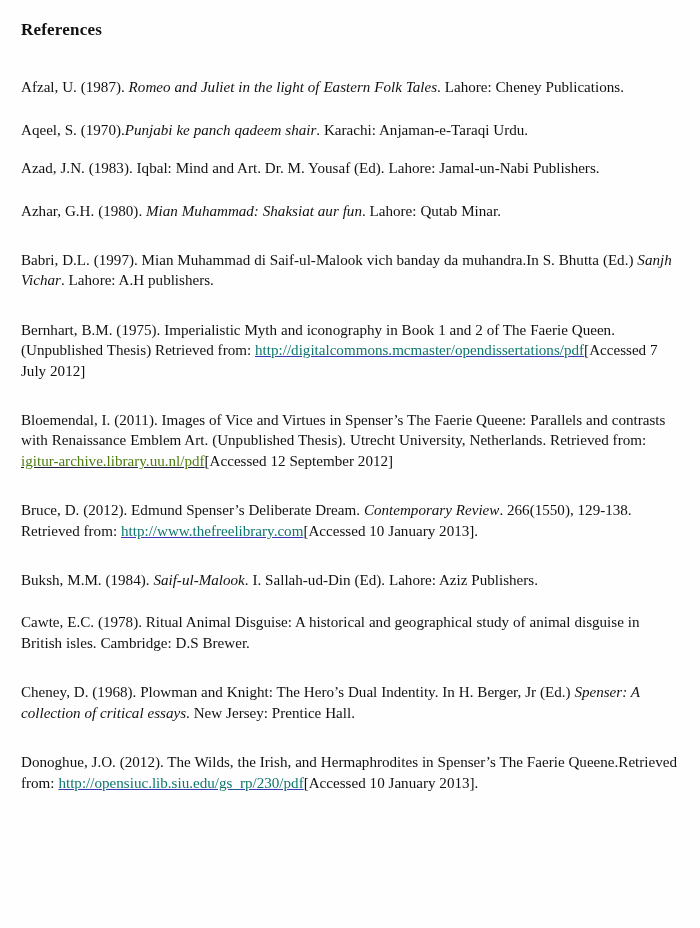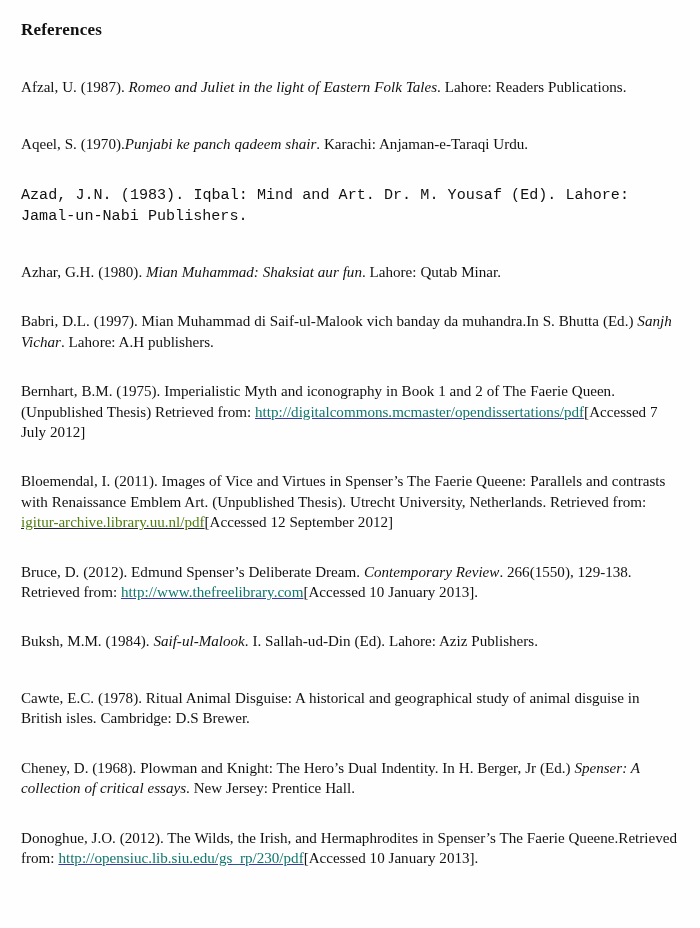--- a/index.html
+++ b/index.html
@@ -49,33 +49,33 @@
     color: #0f766e;
     text-decoration: underline;
     text-decoration-color: #3a35b0;
   }
   .ref .lnk-dark {
     color: #4d7c0f;
     text-decoration: underline;
     text-decoration-color: #1d1d3d;
   }
   .g-md  { margin-top: 29px; }
-  .g-lg  { margin-top: 36px; }
-  .g-xl  { margin-top: 31px; font-family: Liberation Mono, monospace; }
+  .g-lg  { margin-top: 22px; }
+  .g-xl  { margin-top: 18px; }
   .first { margin-top: 37px; }
 </style>
 </head>
 <body>
 
 <div class="page">
 
   <h1 class="page-title">References</h1>
 
   <div class="ref-list">
-      <p class="ref first"><span>Afzal, U. (1987). </span><span class="it">Romeo and Juliet in the light of Eastern Folk Tales</span><span>. Lahore: Readers Publications.</span></p>
+      <p class="ref first"><span>Afzal, U. (1987). </span><span class="it">Romeo and Juliet in the light of Eastern Folk Tales</span><span>. Lahore: Cheney Publications.</span></p>
       <p class="ref g-lg"><span>Aqeel, S. (1970).</span><span class="it">Punjabi ke panch qadeem shair</span><span>. Karachi: Anjaman-e-Taraqi Urdu.</span></p>
       <p class="ref g-xl"><span>Azad, J.N. (1983). Iqbal: Mind and Art. Dr. M. Yousaf (Ed). Lahore: Jamal-un-Nabi Publishers.</span></p>
       <p class="ref g-lg"><span>Azhar, G.H. (1980). </span><span class="it">Mian Muhammad: Shaksiat aur fun</span><span>. Lahore: Qutab Minar.</span></p>
       <p class="ref g-md"><span>Babri, D.L. (1997). Mian Muhammad di Saif-ul-Malook vich banday da muhandra.In S. Bhutta (Ed.) </span><span class="it">Sanjh Vichar</span><span>. Lahore: A.H publishers.</span></p>
       <p class="ref g-md"><span>Bernhart, B.M. (1975). Imperialistic Myth and iconography in Book 1 and 2 of The Faerie Queen. (Unpublished Thesis) Retrieved from: </span><a href="#" class="lnk-blue">http://digitalcommons.mcmaster/opendissertations/pdf</a><span>[Accessed 7 July 2012]</span></p>
       <p class="ref g-md"><span>Bloemendal, I. (2011). Images of Vice and Virtues in Spenser’s The Faerie Queene: Parallels and contrasts with Renaissance Emblem Art. (Unpublished Thesis). Utrecht University, Netherlands. Retrieved from: </span><a href="#" class="lnk-dark">igitur-archive.library.uu.nl/pdf</a><span>[Accessed 12 September 2012]</span></p>
       <p class="ref g-md"><span>Bruce, D. (2012). Edmund Spenser’s Deliberate Dream. </span><span class="it">Contemporary Review</span><span>. 266(1550), 129-138. Retrieved from: </span><a href="#" class="lnk-blue">http://www.thefreelibrary.com</a><span>[Accessed 10 January 2013].</span></p>
       <p class="ref g-md"><span>Buksh, M.M. (1984). </span><span class="it">Saif-ul-Malook</span><span>. I. Sallah-ud-Din (Ed). Lahore: Aziz Publishers.</span></p>
       <p class="ref g-lg"><span>Cawte, E.C. (1978). Ritual Animal Disguise: A historical and geographical study of animal disguise in British isles. Cambridge: D.S Brewer.</span></p>
       <p class="ref g-md"><span>Cheney, D. (1968). Plowman and Knight: The Hero’s Dual Indentity. In H. Berger, Jr (Ed.) </span><span class="it">Spenser: A collection of critical essays</span><span>. New Jersey: Prentice Hall.</span></p>

